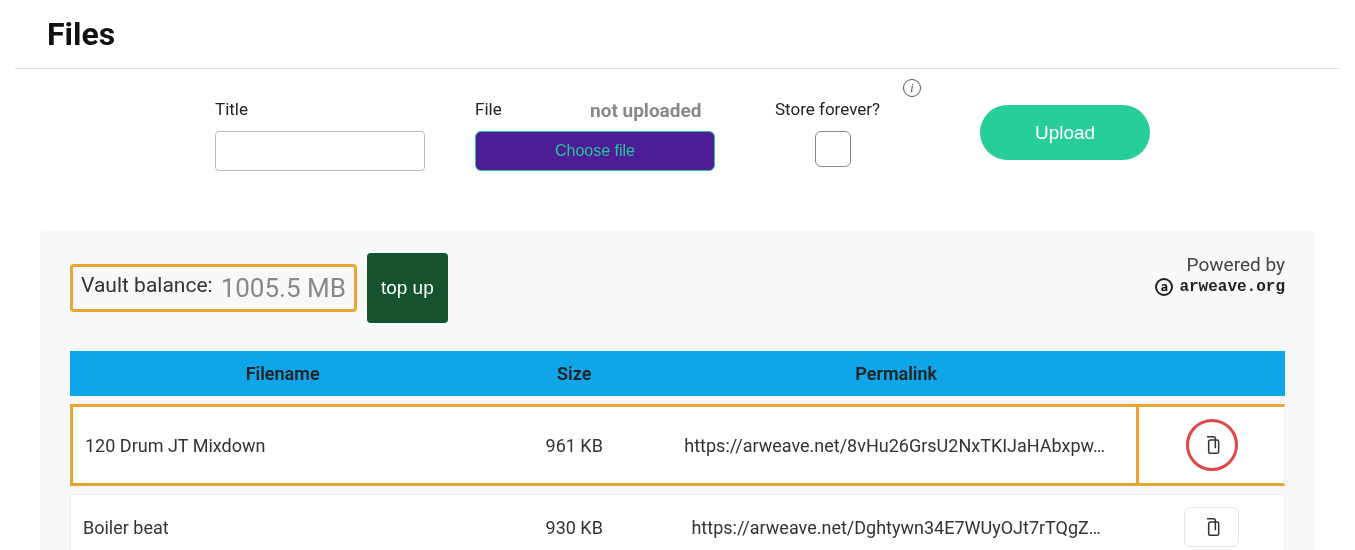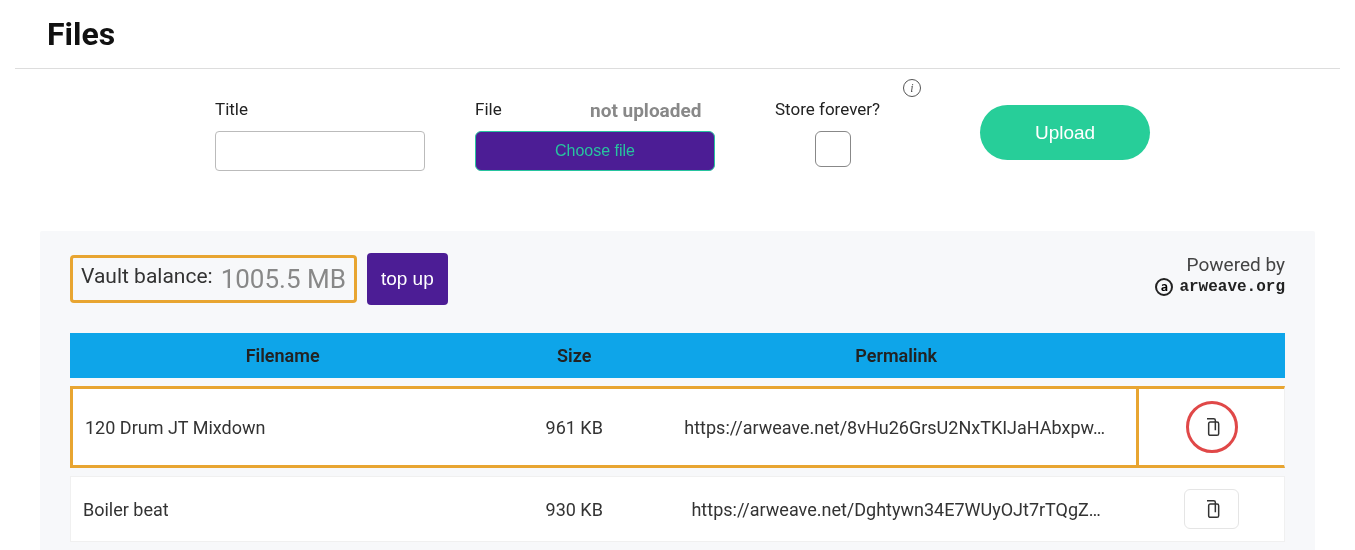--- a/index.html
+++ b/index.html
@@ -125,25 +125,25 @@
     }
     .balance-label {
       font-size: 21px;
       color: #333;
     }
     .balance-value {
       font-size: 26px;
       color: #888;
     }
     .topup-btn {
-      background: #4c1d95;
+      background: #14532d;
       color: #fff;
       border: none;
       border-radius: 4px;
-      padding: 15px 14px;
+      padding: 24px 14px;
       font-size: 19px;
       margin-left: 10px;
       cursor: pointer;
     }
     .powered {
       position: absolute;
       right: 0;
       top: 0;
       text-align: right;
     }

